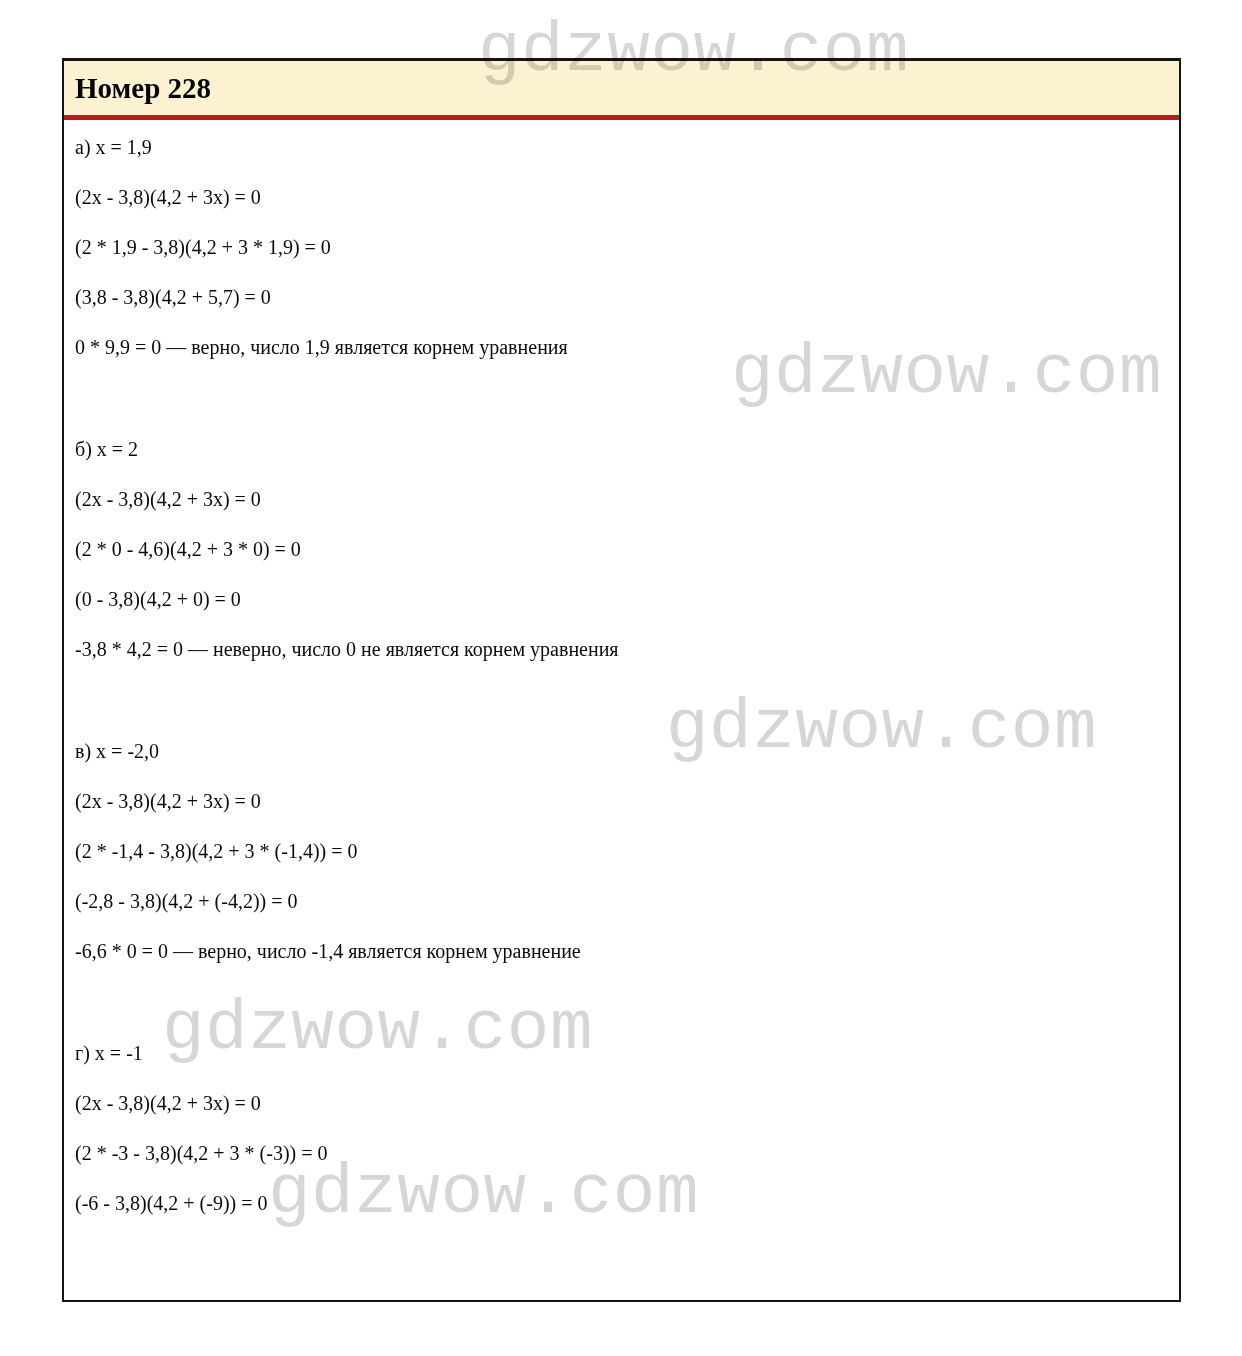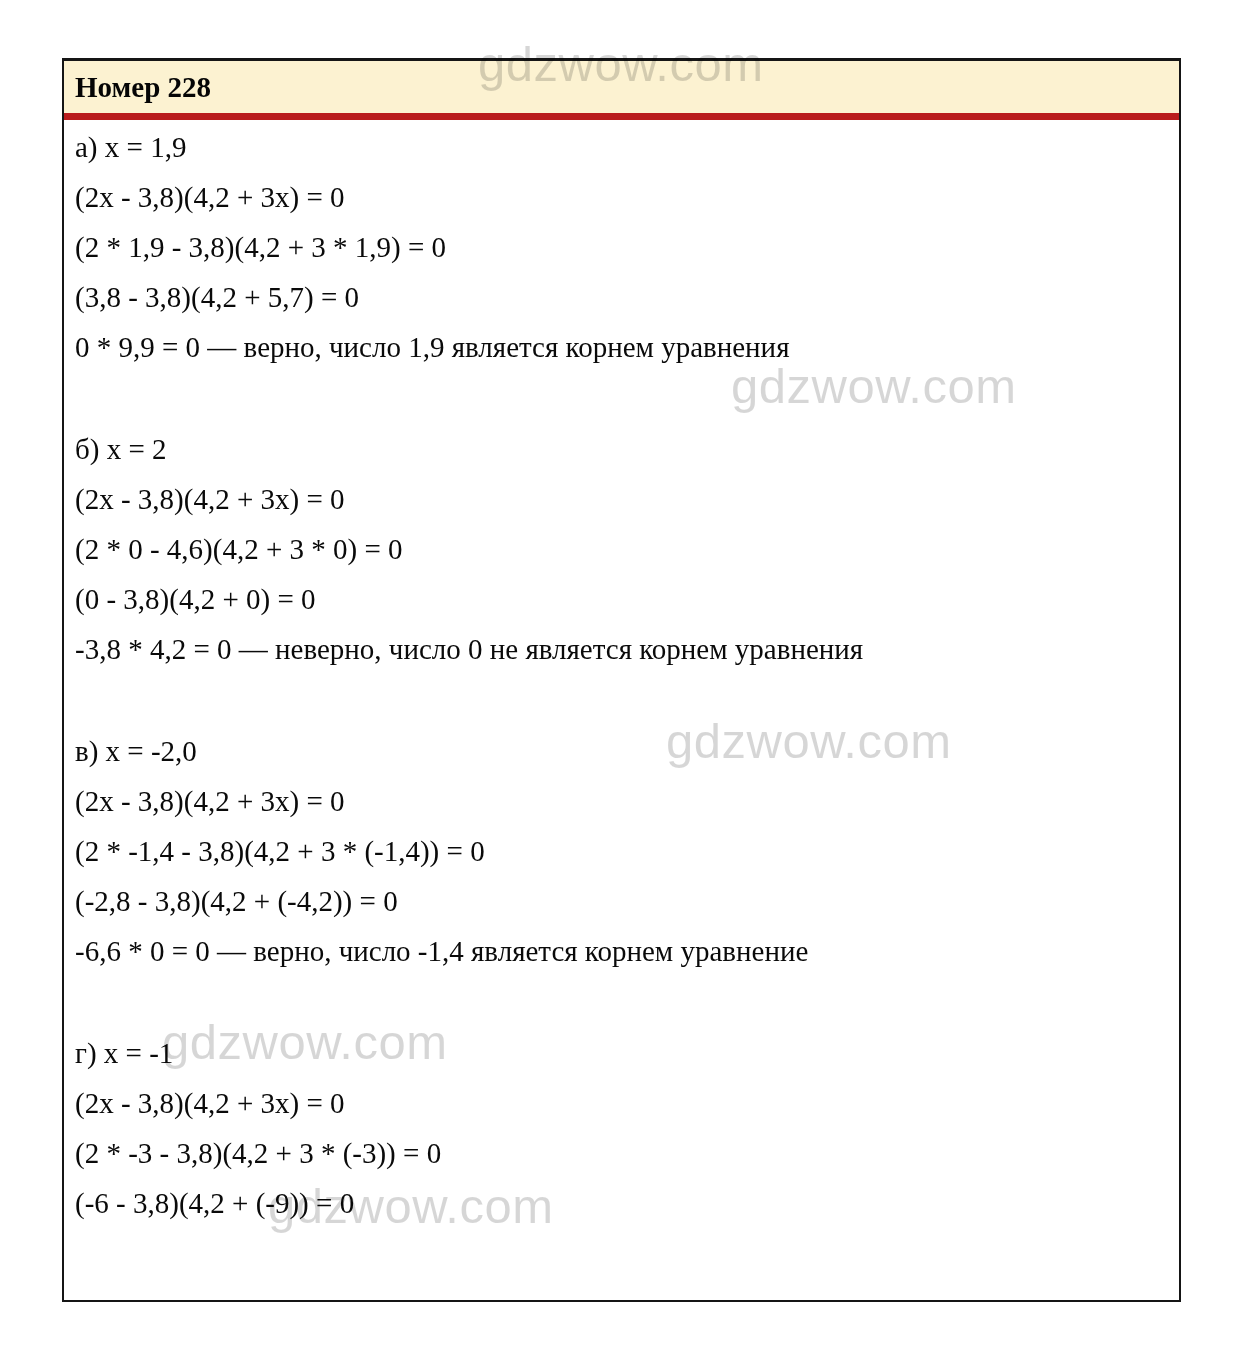--- a/index.html
+++ b/index.html
@@ -12,29 +12,28 @@
     width: 1242px;
     height: 1356px;
     overflow: hidden;
     font-family: "Liberation Serif", serif;
     color: #111111;
   }
 
   
   .wm {
     position: absolute;
-    font-family: Liberation Sans, sans-serif;
-    font-size: 49px;
+    font-family: Liberation Mono, monospace;
+    font-size: 71px;
     line-height: 1;
     letter-spacing: 0.5px;
     color: rgba(0, 0, 0, 0.16);
     white-space: nowrap;
     z-index: 5;
     pointer-events: none;
-    margin-top: 24px;
   }
   .wm1 { left: 478px; top: 16px;  }
   .wm2 { left: 731px; top: 338px; }
   .wm3 { left: 666px; top: 693px; }
   .wm4 { left: 162px; top: 994px; }
   .wm5 { left: 268px; top: 1158px; }
 
   
   .answer-box {
     position: absolute;
@@ -45,40 +44,40 @@
     box-sizing: border-box;
     border: 2px solid #151515;
     border-top-width: 3px;
     background: #ffffff;
     z-index: 1;
   }
   .answer-header {
     box-sizing: border-box;
     height: 59px;
     background: #fcf2d1;
-    border-bottom: 7px solid #b91c1c;
+    border-bottom: 5px solid #b91c1c;
     display: flex;
     align-items: center;
     padding-left: 11px;
   }
   .answer-title {
     font-family: "Liberation Serif", serif;
     font-weight: bold;
     font-size: 29px;
     color: #050505;
   }
   .answer-body {
     padding: 2px 12px 0 11px;
   }
   .sec + .sec { margin-top: 52px; }
   .line {
     margin: 0;
     height: 50px;
     line-height: 50px;
-    font-size: 29px;
+    font-size: 20px;
     white-space: nowrap;
     color: #0a0a0a;
   }
 </style>
 </head>
 <body>
 
 <div class="wm wm1">gdzwow.com</div>
 <div class="wm wm2">gdzwow.com</div>
 <div class="wm wm3">gdzwow.com</div>

